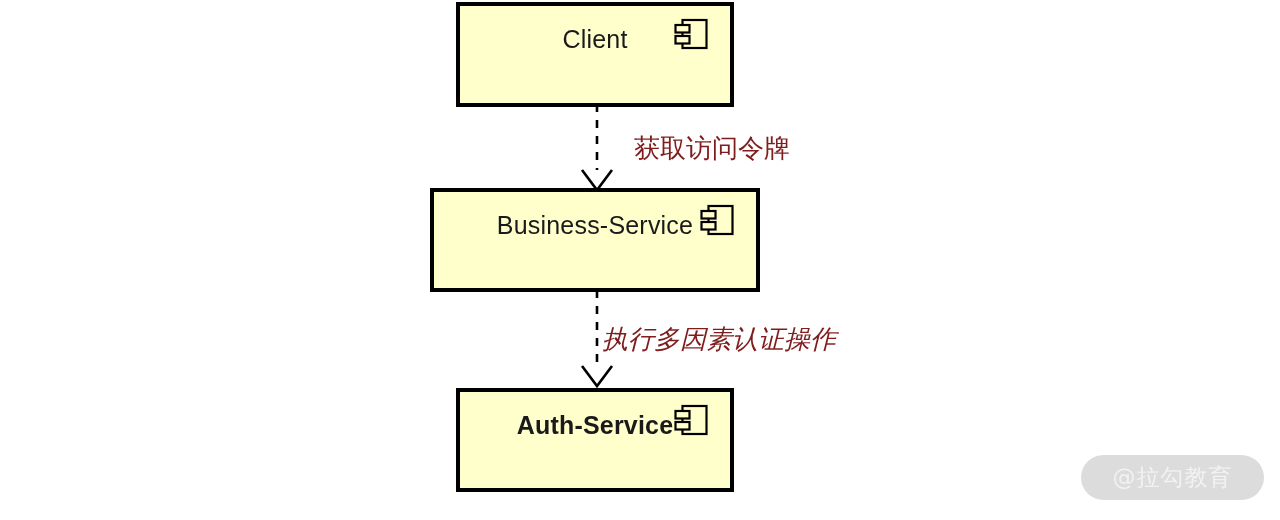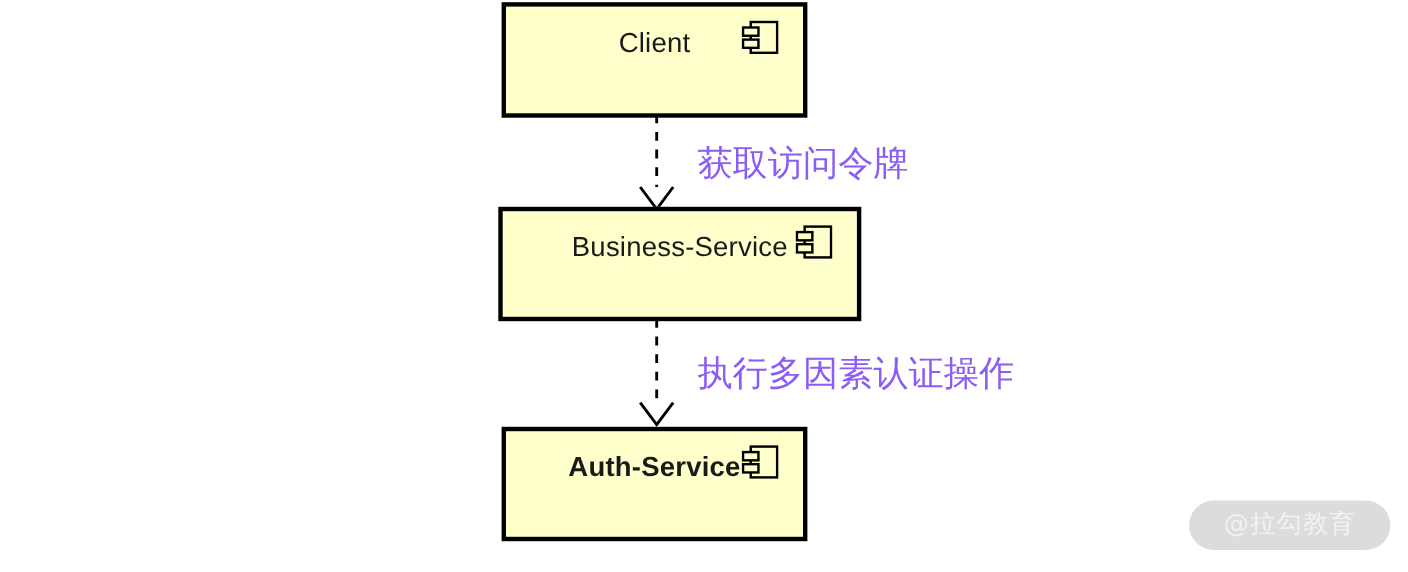--- a/index.html
+++ b/index.html
@@ -36,21 +36,21 @@
     line-height: 30px;
     letter-spacing: 0.2px;
     white-space: nowrap;
   }
   .comp-icon {
     position: absolute;
     display: block;
   }
 
   #box-client      { left: 456px; top: 2px;   width: 278px; height: 105px; }
-  #box-business    { left: 430px; top: 188px; width: 330px; height: 104px; margin-left: 23px; }
+  #box-business    { left: 430px; top: 188px; width: 330px; height: 104px; }
   #box-auth        { left: 456px; top: 388px; width: 278px; height: 104px; }
 
   #box-client   .title   { top: 18px; }
   #box-business .title   { top: 18px; }
   #box-auth     .title   { top: 18px; font-weight: bold; }
 
   #box-client   .comp-icon { right: 22px; top: 12px; }
   #box-business .comp-icon { right: 22px; top: 12px; }
   #box-auth     .comp-icon { right: 22px; top: 12px; }
 
@@ -58,28 +58,28 @@
   .connector {
     position: absolute;
     overflow: visible;
   }
   #conn-1 { left: 560px; top: 104px; width: 80px; height: 90px; }
   #conn-2 { left: 560px; top: 290px; width: 80px; height: 100px; }
 
   
   .edge-label {
     position: absolute;
-    color: #8b5cf6;
-    font-size: 32px;
+    color: #7f1d1d;
+    font-size: 26px;
     line-height: 32px;
     white-space: nowrap;
     font-family: "DejaVu Sans", "Liberation Sans", sans-serif;
   }
   #label-1 { left: 634px; top: 132px; }
-  #label-2 { left: 634px; top: 323px; }
+  #label-2 { left: 602px; top: 323px; font-style: italic; }
 
   
   #watermark {
     position: absolute;
     left: 1081px;
     top: 455px;
     width: 183px;
     height: 45px;
     border-radius: 23px;
     background: #dcdcdc;

